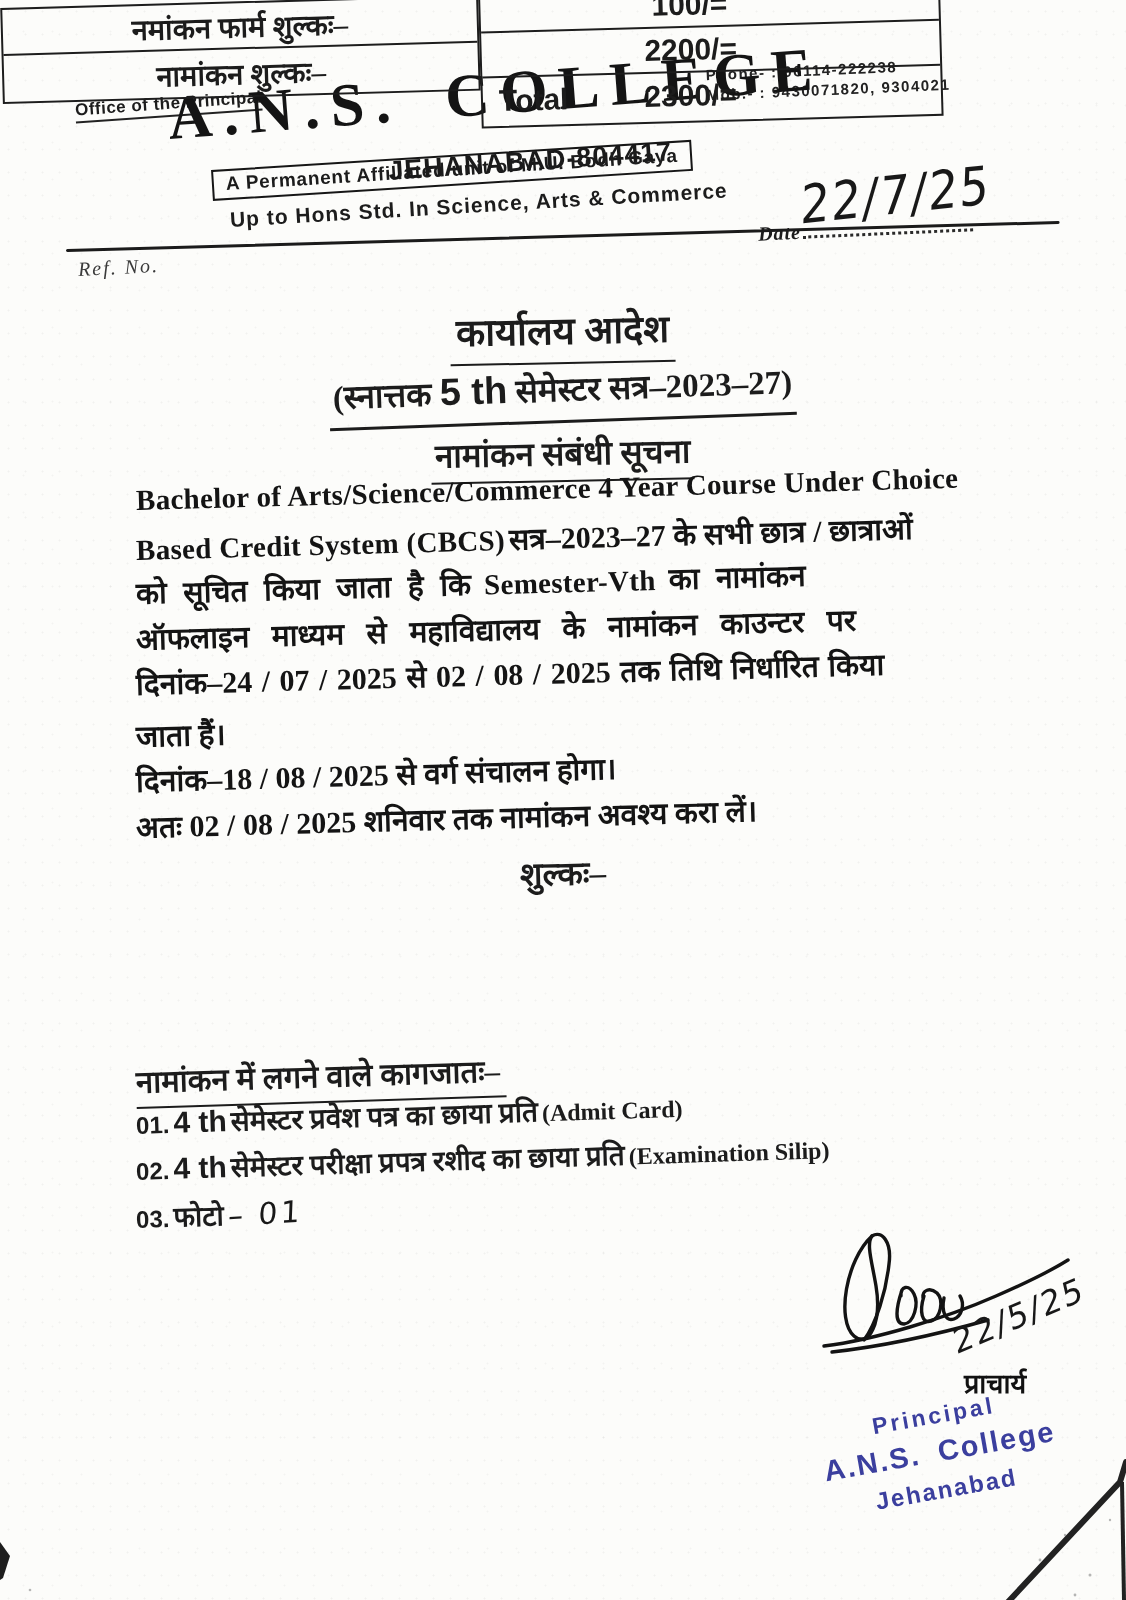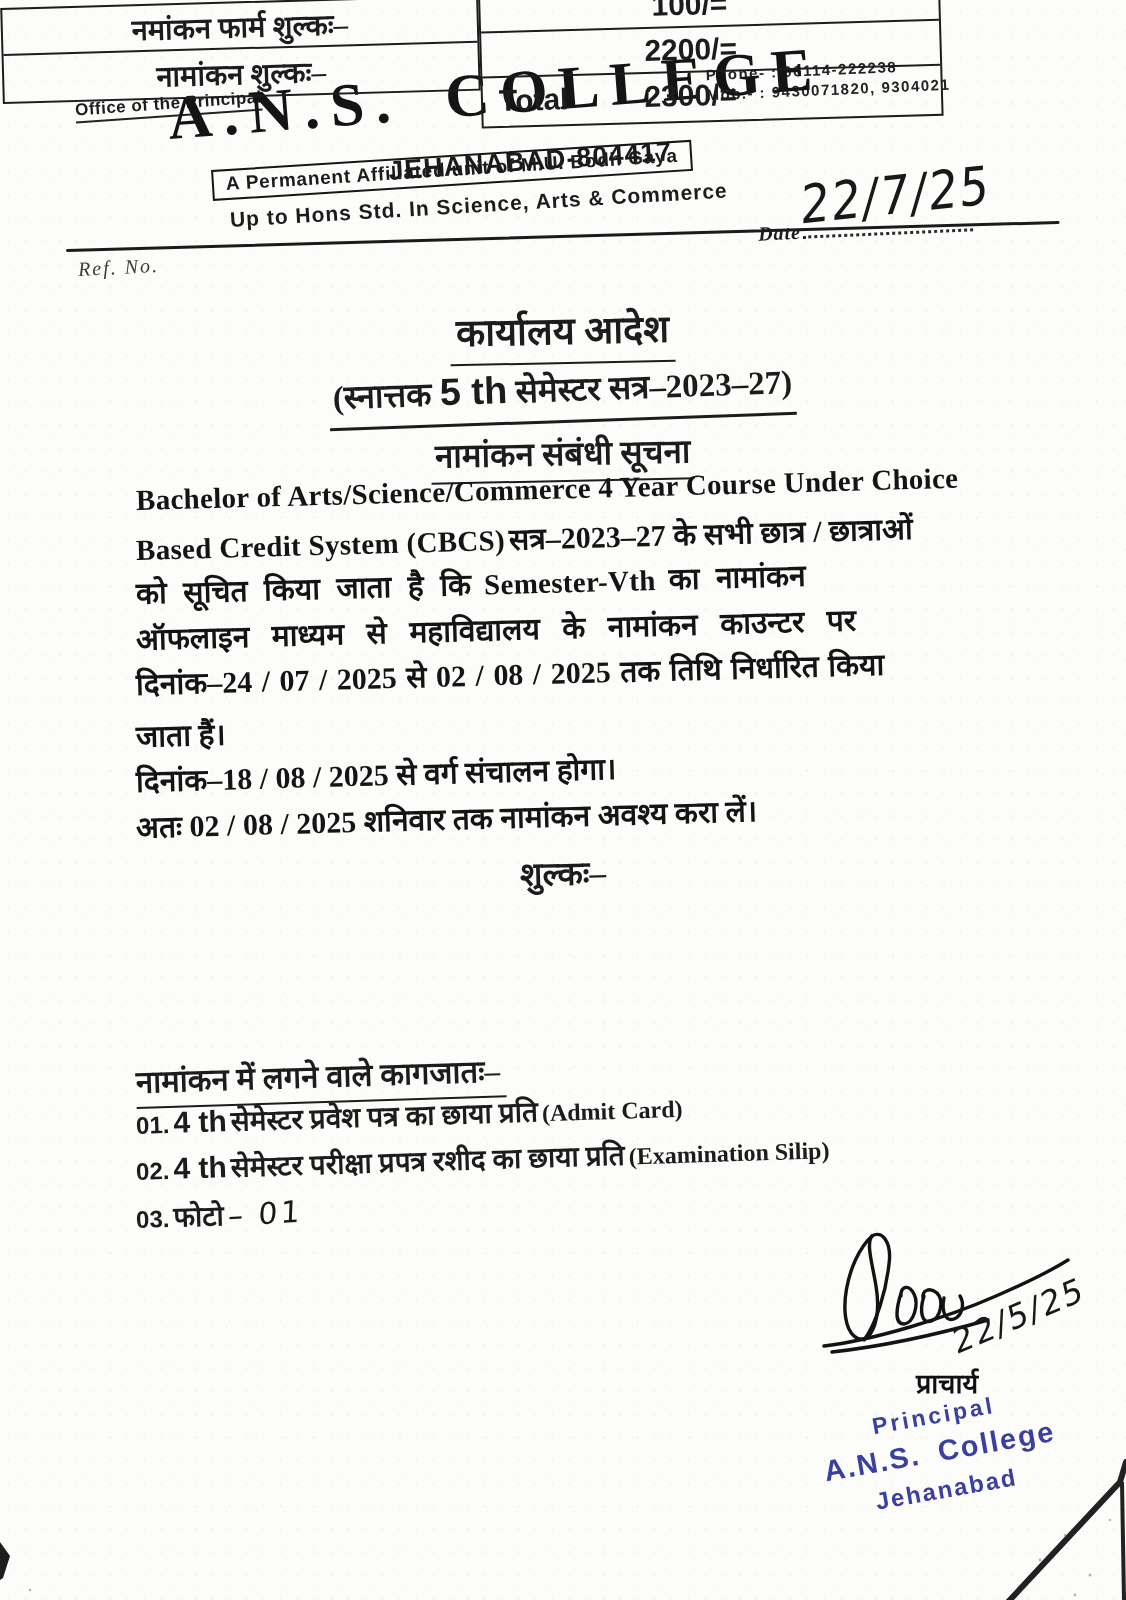--- a/index.html
+++ b/index.html
@@ -99,21 +99,21 @@
   .doc-item .docbold { font-family:"Liberation Sans", sans-serif; font-size:30px; font-weight:bold; }
   .doc-item .dochi { font-size:28px; font-weight:600; }
   .doc-item .docen { font-family:"Liberation Serif", serif; font-size:24px; font-weight:600; }
   .doc-item .dochand { font-size:30px; display:inline-block;
     transform:rotate(-2deg) skewX(-6deg); letter-spacing:3px; }
 
   
   .sig-svg { left:816px; top:1226px; }
   .sig-date { left:948px; top:1296px; font-size:33px;
     transform:rotate(-23deg) skewX(-10deg); letter-spacing:2px; }
-  .designation { left:916px; top:1364px; font-size:27px; font-weight:bold; color:#111; }
+  .designation { left:964px; top:1364px; font-size:27px; font-weight:bold; color:#111; }
   .stamp { left:806px; top:1402px; width:268px; text-align:center;
     transform:rotate(-10deg); color:#3b3f9e;
     font-family:"Liberation Sans", sans-serif; font-weight:bold; }
   .stamp .s1 { font-size:23px; letter-spacing:3px; }
   .stamp .s2 { font-size:29px; letter-spacing:2px; word-spacing:8px; margin-top:6px; }
   .stamp .s3 { font-size:24px; letter-spacing:2px; margin-top:8px; }
 
   .overlay { left:0; top:0; pointer-events:none; }
 </style>
 </head>

